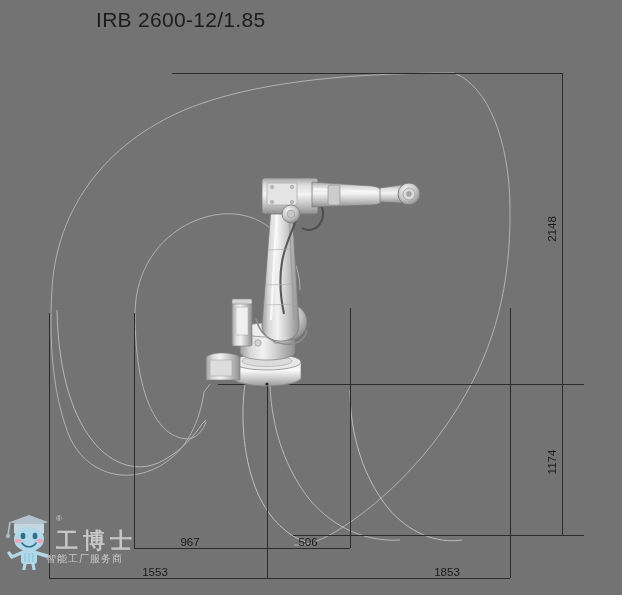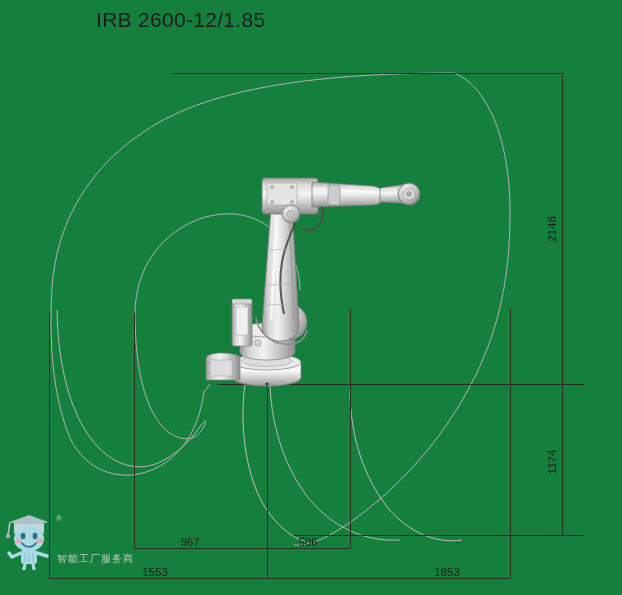--- a/index.html
+++ b/index.html
@@ -11,21 +11,21 @@
     width: 622px;
     height: 595px;
     overflow: hidden;
     font-family: "Liberation Sans", sans-serif;
     position: relative;
   }
   #root {
     position: relative;
     width: 622px;
     height: 595px;
-    background: #15803d;
+    background: #737373;
   }
   .title {
     position: absolute;
     left: 96px;
     top: 8px;
     font-size: 21px;
     color: #1c1c1c;
     letter-spacing: 0.3px;
     white-space: nowrap;
   }
@@ -57,21 +57,21 @@
     top: 18px;
     font-family: "DejaVu Sans", sans-serif;
     font-size: 22px;
     font-weight: bold;
     color: #cfcfcf;
     letter-spacing: 5px;
     white-space: nowrap;
   }
   .wm-sub {
     position: absolute;
-    left: 53px;
+    left: 42px;
     top: 44px;
     font-family: "DejaVu Sans", sans-serif;
     font-size: 10px;
     color: #d4d4d4;
     letter-spacing: 1px;
     white-space: nowrap;
   }
   .wm-url {
     position: absolute;
     left: 10px;
@@ -315,16 +315,17 @@
       <line x1="25" y1="45" x2="25" y2="54" stroke="#86c6e0" stroke-width="1"></line>
       <line x1="29" y1="45" x2="29" y2="54" stroke="#86c6e0" stroke-width="1"></line>
 
       <path d="M 17,45 L 8,49 L 5,45" fill="none" stroke="#b8e2f2" stroke-width="3.4" stroke-linecap="round"></path>
       <path d="M 33,45 L 43,48" fill="none" stroke="#b8e2f2" stroke-width="3.4" stroke-linecap="round"></path>
 
       <path d="M 21,56 L 20,61" stroke="#b8e2f2" stroke-width="3.2" stroke-linecap="round"></path>
       <path d="M 29,56 L 30,61" stroke="#b8e2f2" stroke-width="3.2" stroke-linecap="round"></path>
     </svg>
     <div class="wm-reg">®</div>
+    <div class="wm-cn">工博士</div>
     <div class="wm-sub">智能工厂服务商</div>
   </div>
 
 </div>
 
 </body></html>

